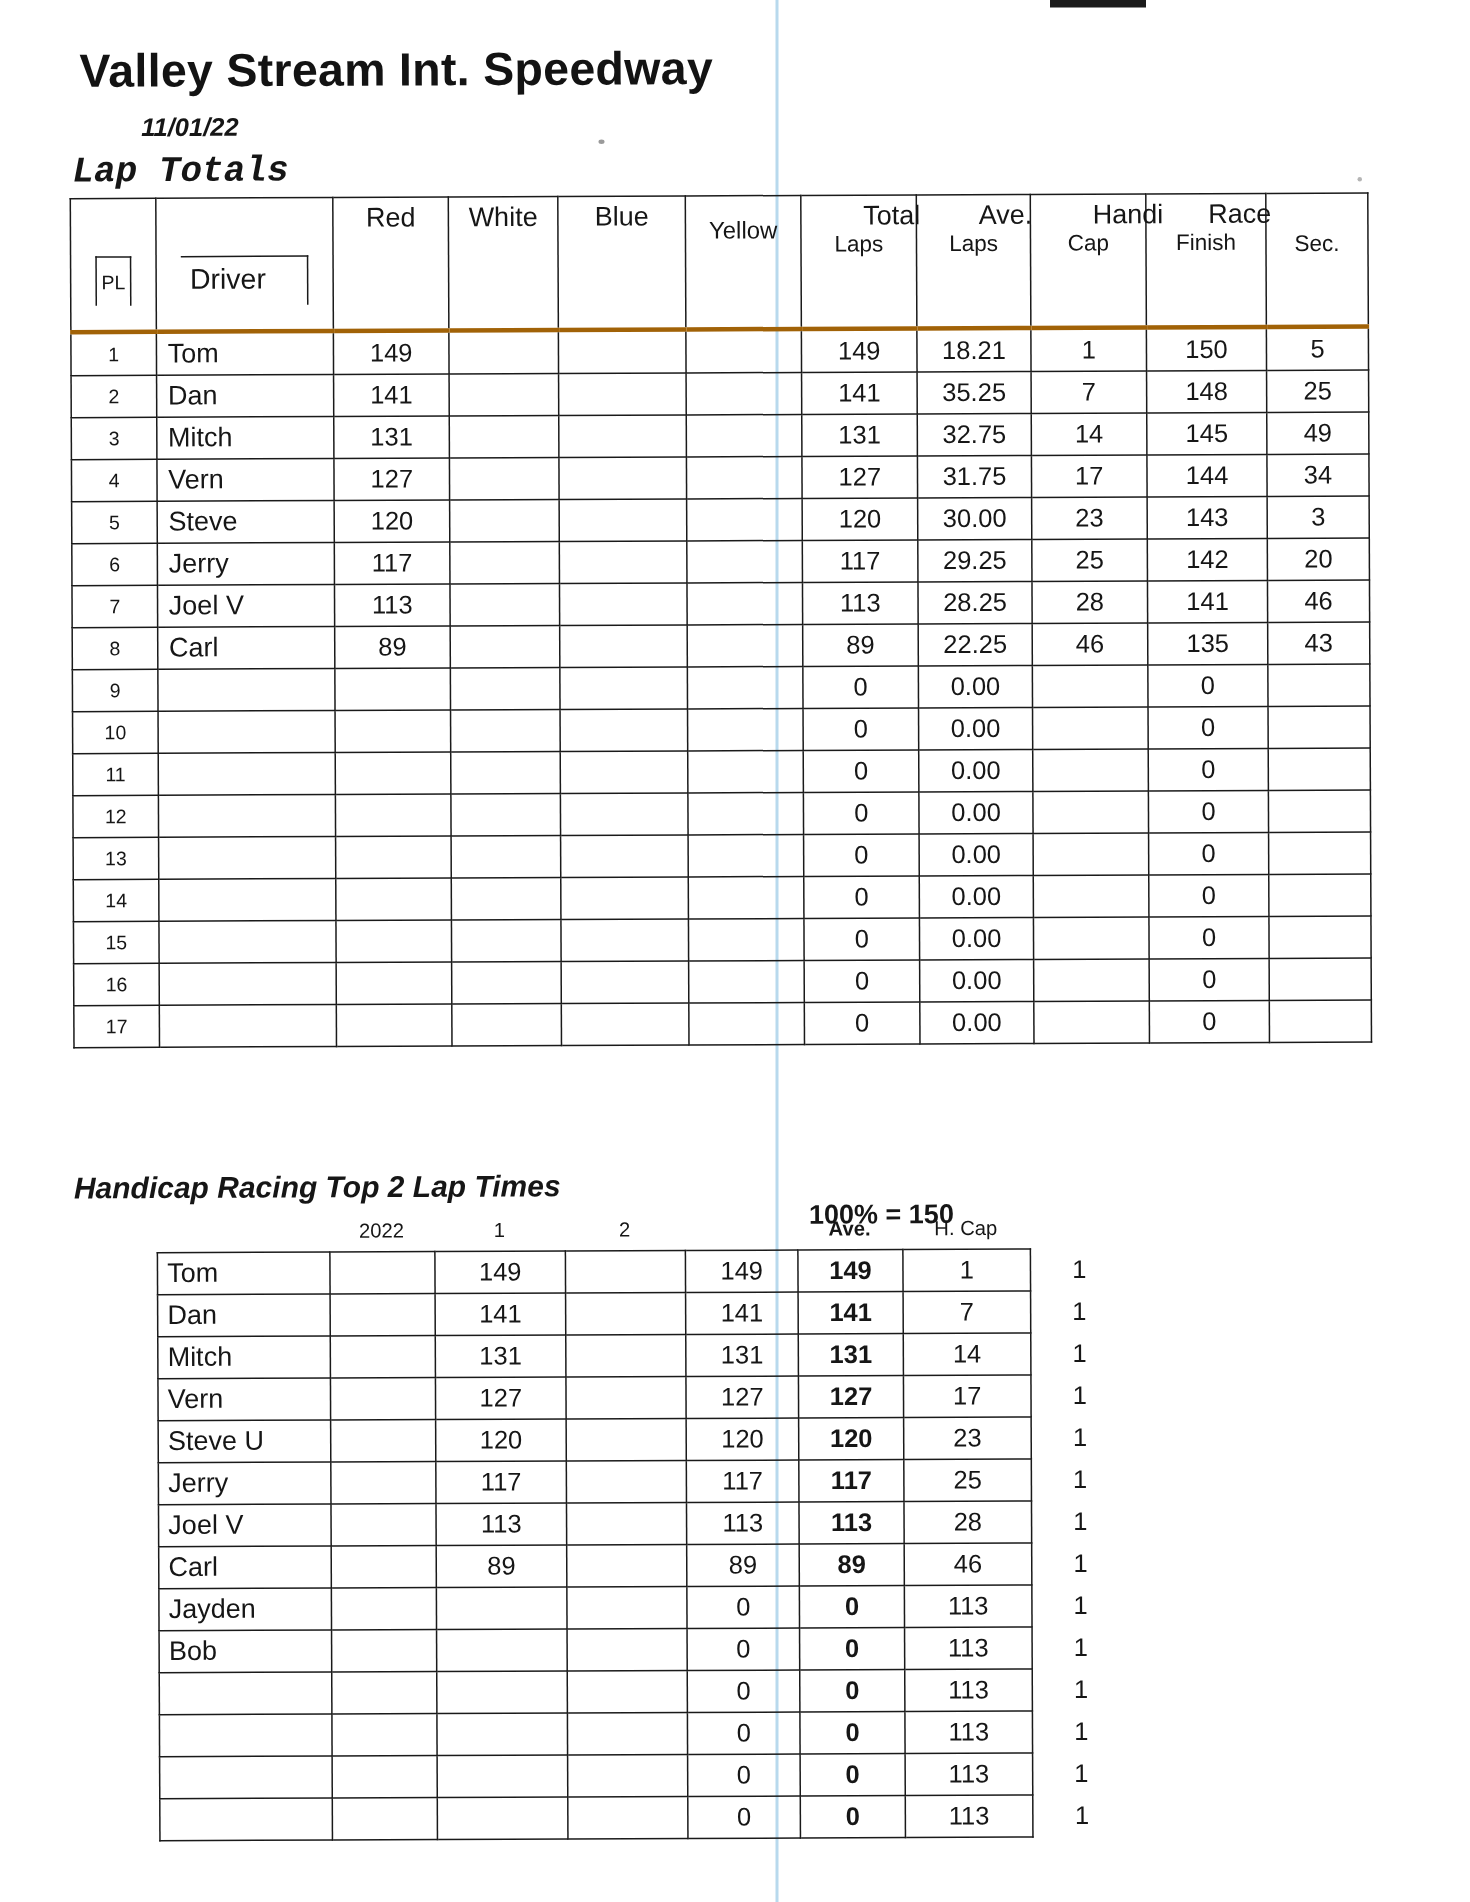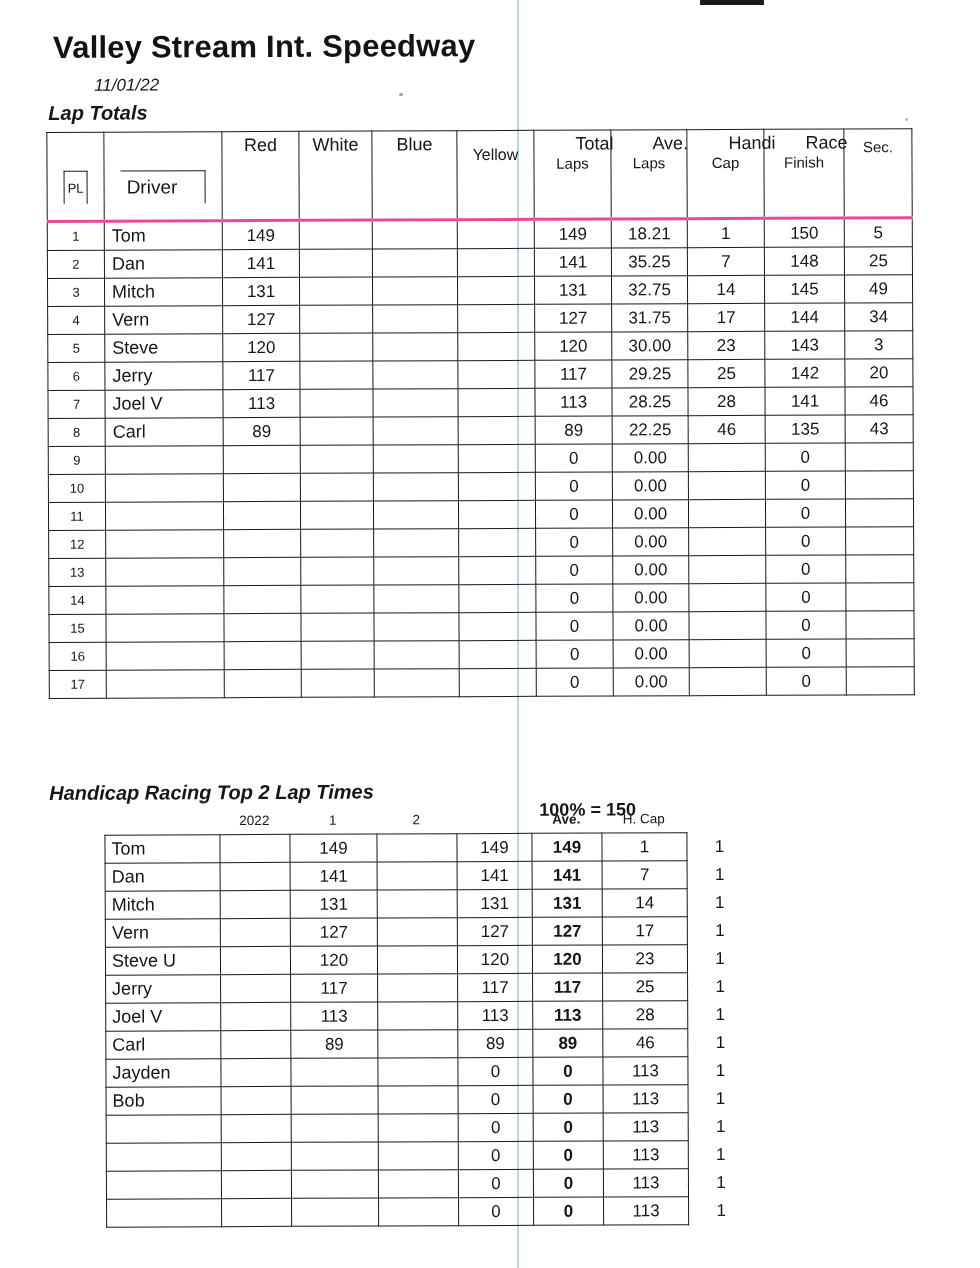--- a/index.html
+++ b/index.html
@@ -4,34 +4,34 @@
 <style>
   html,body { margin:0; padding:0; background:#ffffff; }
   .page {
     position:relative; width:980px; height:1268px; background:#ffffff;
     overflow:hidden; font-family:"Liberation Sans", sans-serif; color:#161616;
   }
   .sheet { position:absolute; left:0; top:0; width:980px; height:1268px;
            transform:rotate(-0.25deg); transform-origin:50% 40%; }
 
   .title   { position:absolute; left:55px;  top:28px;  font-size:31px; font-weight:bold; letter-spacing:.2px; color:#131313; }
-  .date    { position:absolute; left:96px;  top:74px;  font-size:17px; font-weight:normal; font-style:italic; }
-  .lap-label { position:absolute; left:50px; top:100px; font-size:20px; font-weight:bold; font-style:italic; }
+  .date    { position:absolute; left:96px;  top:74px;  font-size:17px; font-weight:bold; font-style:italic; }
+  .lap-label { position:absolute; left:50px; top:100px; font-size:24px; font-weight:bold; font-style:italic;font-family:Liberation Mono, monospace; }
 
   table { border-collapse:collapse; table-layout:fixed; }
   #lap-table { position:absolute; left:48px; top:130px; width:865px; }
   #hc-table  { position:absolute; left:103px; top:833px; width:647px; }
 
   #lap-table th, #lap-table td, #hc-table td { border:1.6px solid #1a1a1a; }
   td { height:27px; padding:0 2px; text-align:center; font-size:17px; white-space:nowrap; overflow:hidden; }
 
-  #lap-table thead th { border-bottom:3px solid #ec4899; font-weight:normal; height:55px; text-align:center; }
+  #lap-table thead th { border-bottom:3px solid #a16207; font-weight:normal; height:55px; text-align:center; }
   th.colh   { vertical-align:top; padding-top:3px; font-size:18px; }
   th.yellow-h { font-size:16px; padding-top:15px; }
-  th.sec-h  { vertical-align:top; padding-top:9px; font-size:15px; }
+  th.sec-h  { vertical-align:top; padding-top:25px; font-size:15px; }
   th.two span { display:block; }
   th.two .top { font-size:18px; line-height:21px;padding-left:40px; }
   th.two .sub { font-size:15px; line-height:17px; }
 
   th.step { border:none; border-bottom:3px solid #1a1a1a; padding:16px; vertical-align:bottom; }
   .stepbox { height:32px; border:1.6px solid #1a1a1a; border-bottom:none;
              display:flex; align-items:center; justify-content:center; font-size:13px; }
   th.step-driver .stepbox { border-left:none; justify-content:flex-start; padding-left:6px; font-size:19px; }
 
   #lap-table td:nth-child(1) { font-size:13px; }

